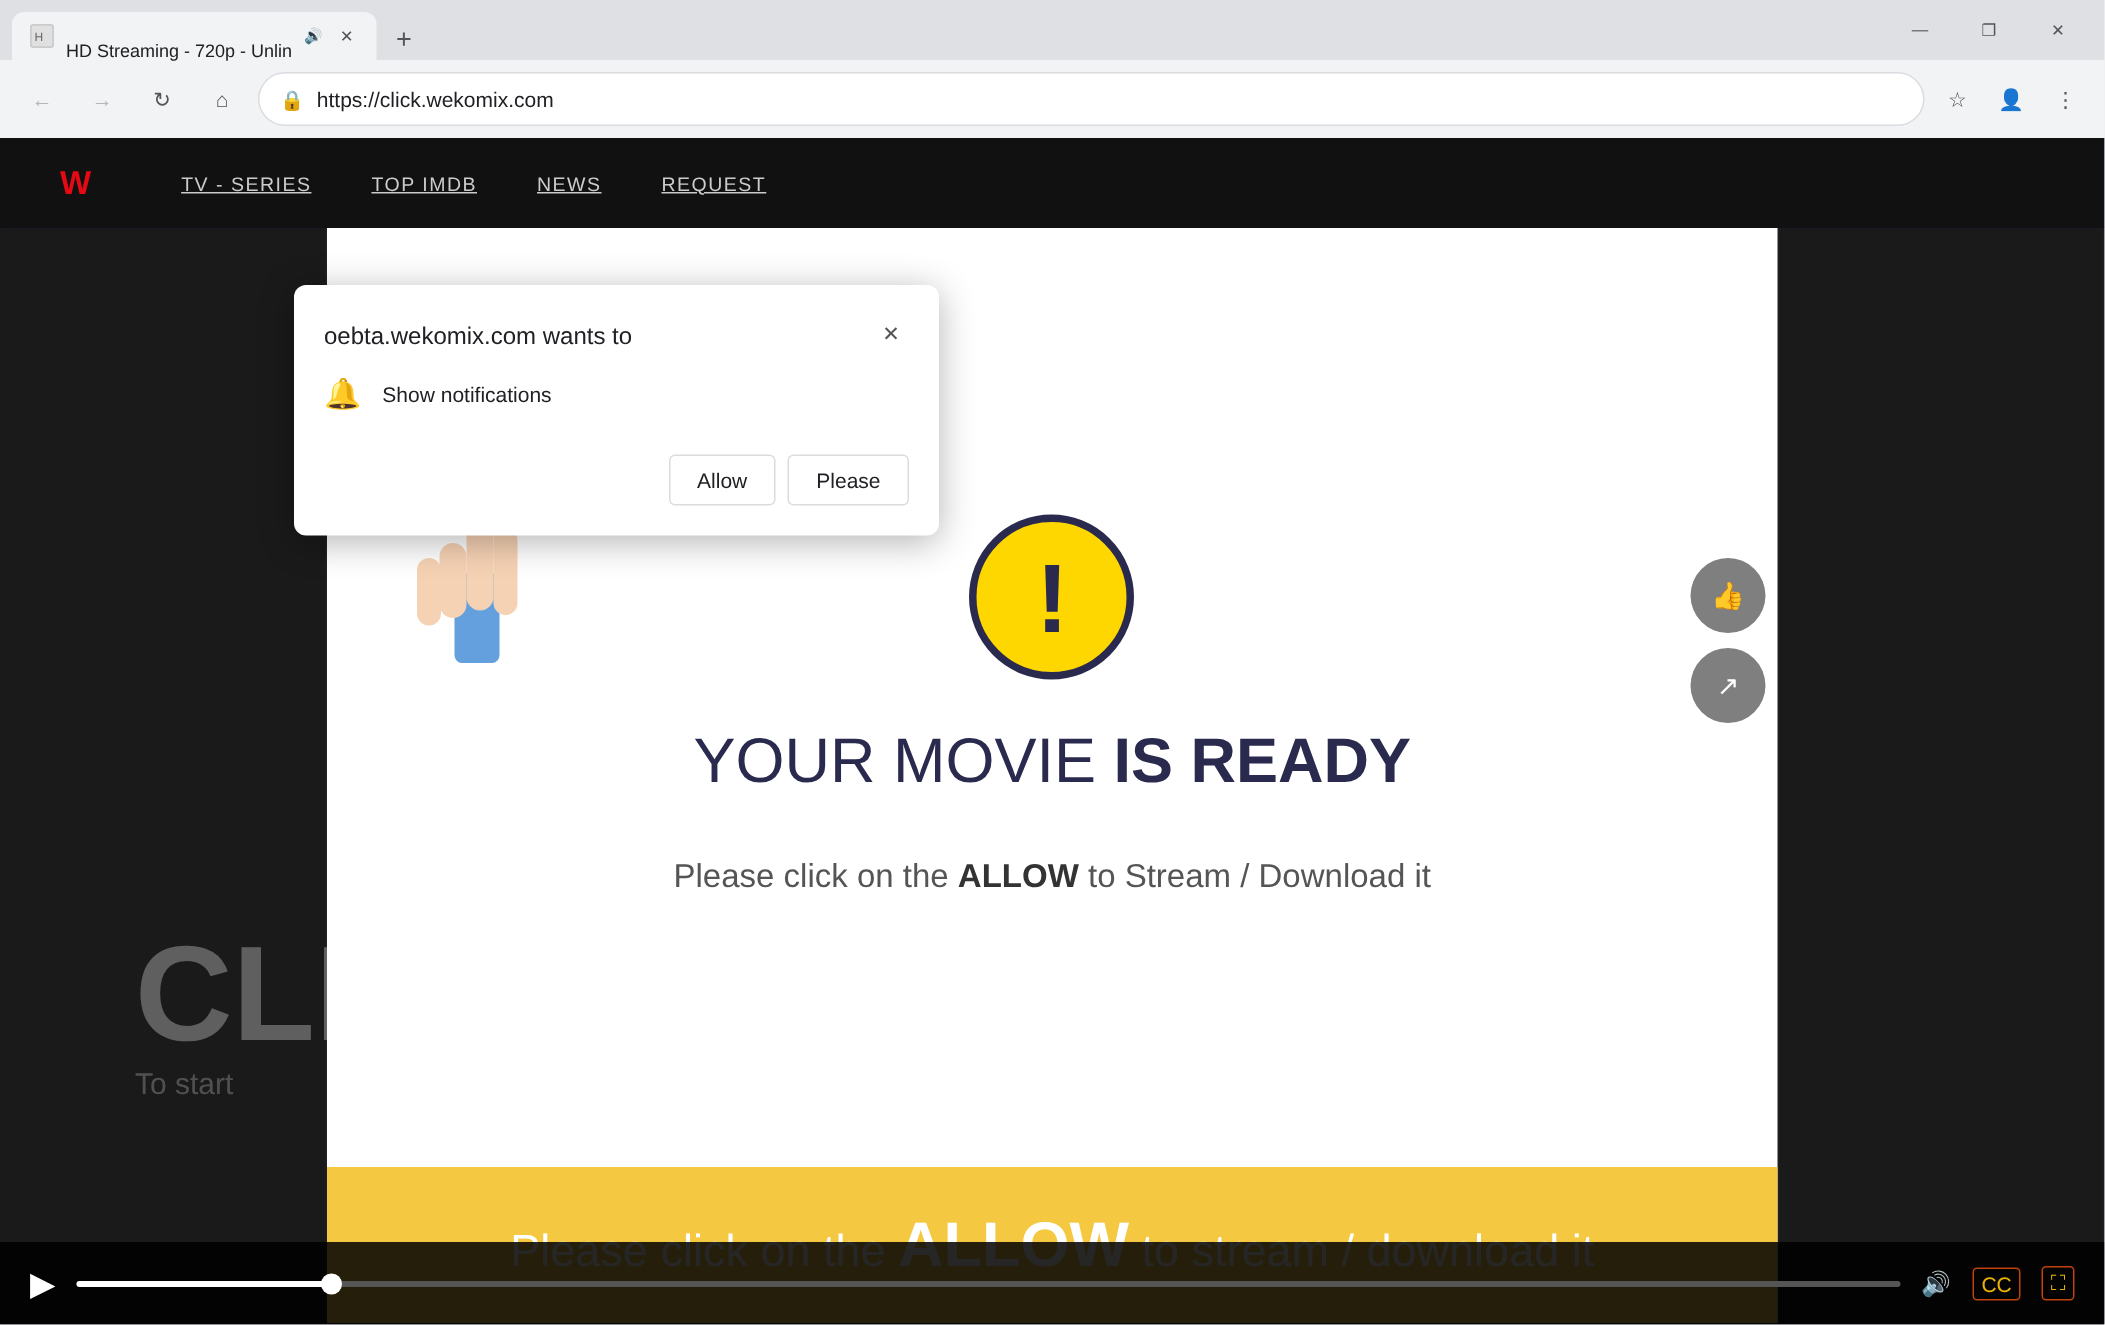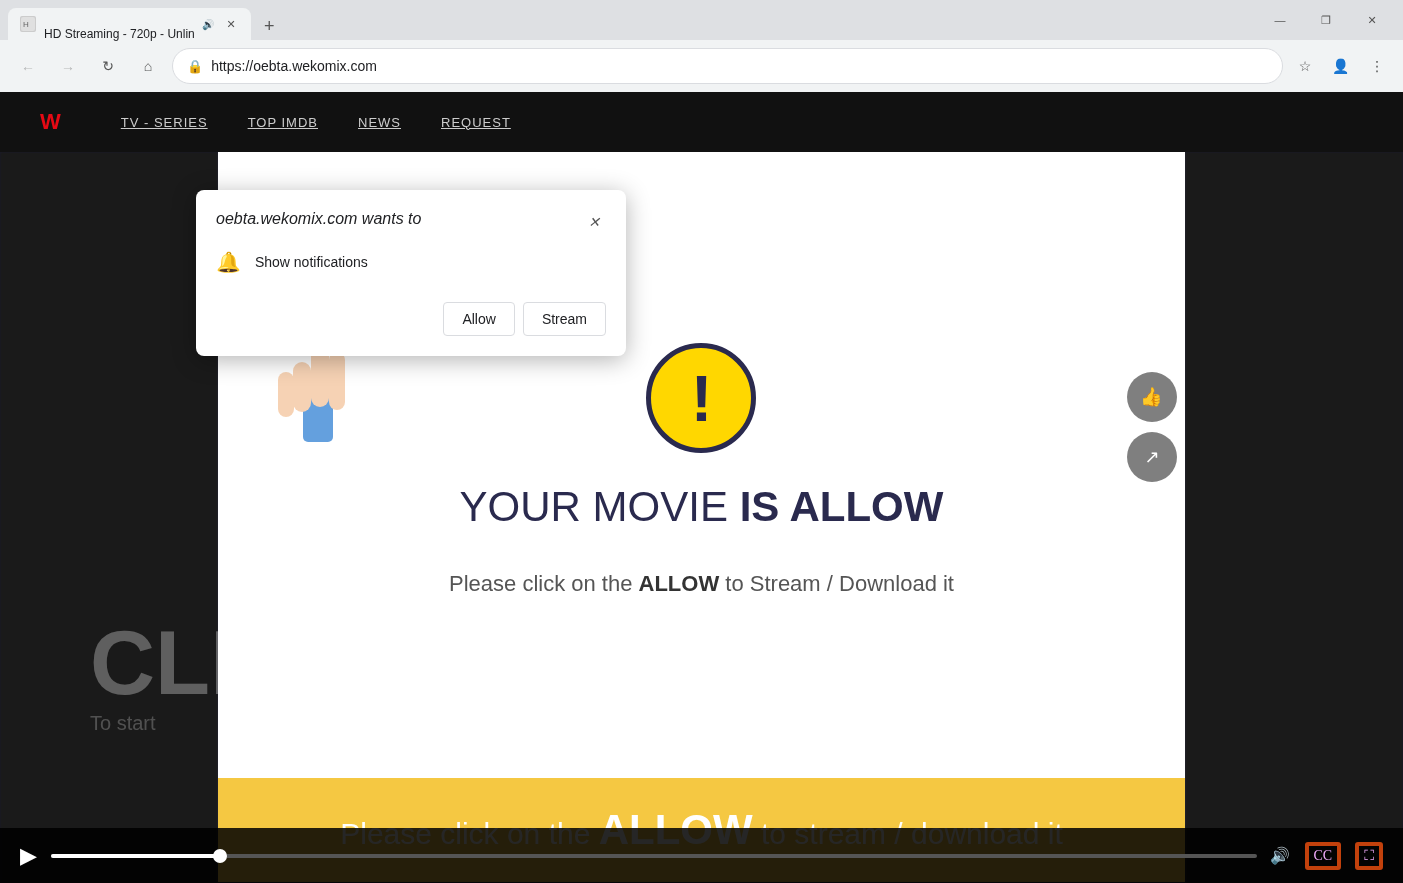--- a/index.html
+++ b/index.html
@@ -337,46 +337,44 @@
       top: 50%;
       transform: translate(-50%, -50%);
     }
     .vol-icon {
       font-size: 16px;
       color: #fff;
       cursor: pointer;
     }
     .cc-btn, .fullscreen-btn {
       font-size: 14px;
-      color: #f0abfc;
+      color: #eab308;
       cursor: pointer;
       padding: 2px 5px;
-      border: 4px solid #c2410c;
+      border: 1px solid #c2410c;
       border-radius: 3px;
-      font-family: Liberation Serif, serif;
     }
 
     
     .permission-popup {
       position: absolute;
       top: 98px;
       left: 196px;
       width: 430px;
       background: #fff;
       border-radius: 8px;
       box-shadow: 0 4px 24px rgba(0,0,0,0.3);
       z-index: 100;
       padding: 0;
     }
     .popup-header {
       display: flex;
-      align-items: flex-start;
+      align-items: flex-end;
       justify-content: space-between;
       padding: 20px 20px 0 20px;
-      font-style: italic;
     }
     .popup-title {
       font-size: 16px;
       color: #202124;
       font-family: 'Segoe UI', Arial, sans-serif;
     }
     .popup-close {
       width: 24px; height: 24px;
       border-radius: 50%;
       display: flex; align-items: center; justify-content: center;
@@ -465,21 +463,21 @@
     </div>
   </div>
 
   <div class="address-bar">
     <div class="nav-btn disabled">←</div>
     <div class="nav-btn disabled">→</div>
     <div class="nav-btn">↻</div>
     <div class="nav-btn">⌂</div>
     <div class="omnibox">
       <span class="omnibox-lock">🔒</span>
-      <span class="omnibox-url">https://oebta.wekomix.com</span>
+      <span class="omnibox-url">https://click.wekomix.com</span>
     </div>
     <div class="omnibox-star">☆</div>
     <div class="omnibox-account">👤</div>
     <div class="omnibox-menu">⋮</div>
   </div>
 
   <div class="page-area">
 
     <div class="site-nav">
       <span class="site-nav-logo">W</span>
@@ -501,21 +499,21 @@
 
     <div class="modal-overlay">
       <div class="modal-top-section">
 
         <div class="warning-circle">
           <span class="warning-exclamation">!</span>
         </div>
 
 
         <div class="movie-ready-text">
-          <span>YOUR MOVIE </span><strong>IS ALLOW</strong>
+          <span>YOUR MOVIE </span><strong>IS READY</strong>
         </div>
 
         <div class="instruction-text">
           <span>Please click on the </span><span class="allow-bold">ALLOW</span><span> to Stream / Download it</span>
         </div>
       </div>
 
       <div style="position:absolute; top:130px; left:50px; opacity:0.85;">
         <svg width="100" height="180" viewBox="0 0 100 180" fill="none" xmlns="http://www.w3.org/2000/svg">
 
@@ -557,18 +555,18 @@
       <div class="popup-header">
         <span class="popup-title">oebta.wekomix.com wants to</span>
         <div class="popup-close">✕</div>
       </div>
       <div class="popup-content">
         <span class="popup-bell">🔔</span>
         <span class="popup-desc">Show notifications</span>
       </div>
       <div class="popup-actions">
         <button class="popup-btn allow">Allow</button>
-        <button class="popup-btn block">Stream</button>
+        <button class="popup-btn block">Please</button>
       </div>
     </div>
 
   </div>
 </div>
 
 </body></html>

